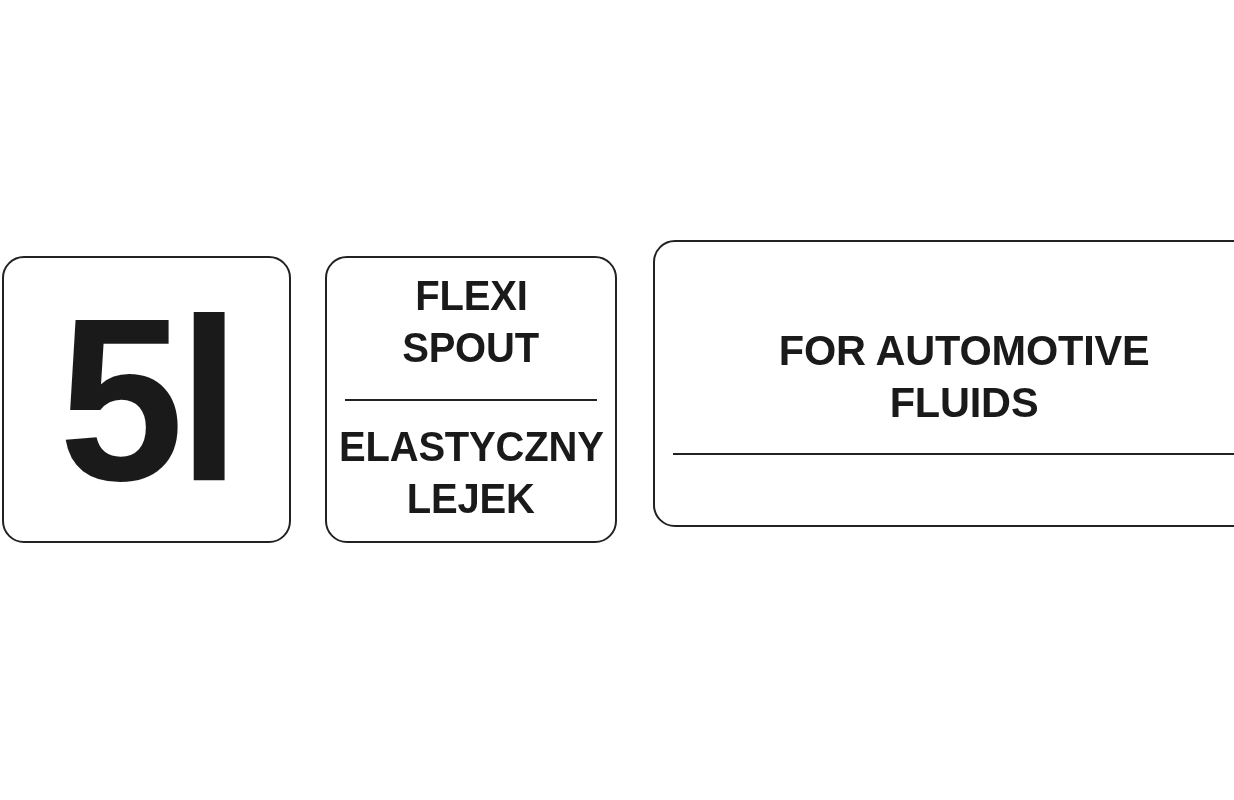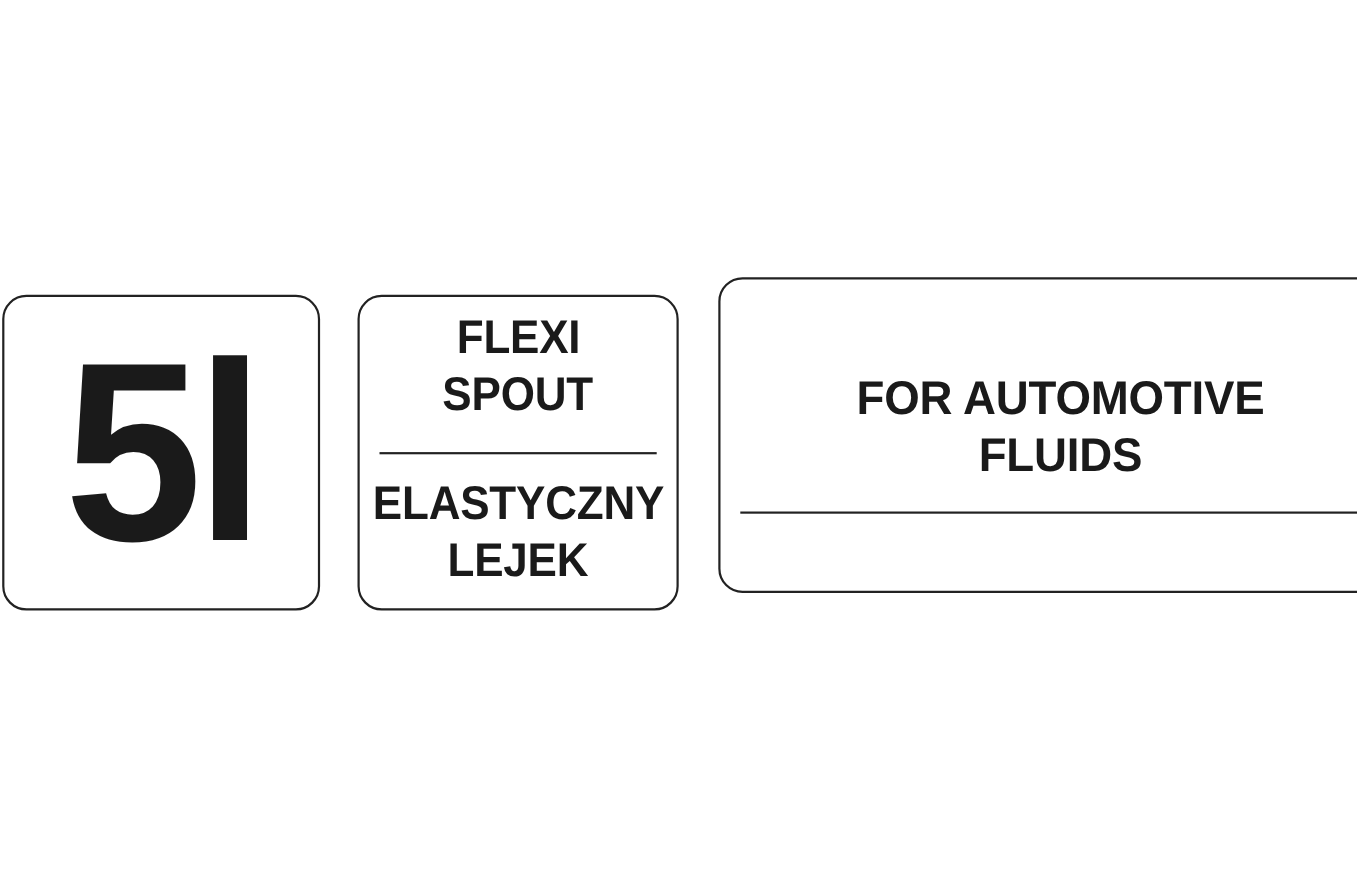--- a/index.html
+++ b/index.html
@@ -27,21 +27,20 @@
   .badge {
     position: absolute;
     box-sizing: border-box;
     background: #ffffff;
     border: 2px solid #222222;
     border-radius: 22px;
     display: flex;
     flex-direction: column;
     align-items: center;
     justify-content: center;
-    margin-top: 12px;
   }
 
   
   #badge-volume {
     left: 2px;
     top: 256px;
     width: 289px;
     height: 287px;
   }
   .volume-text {

